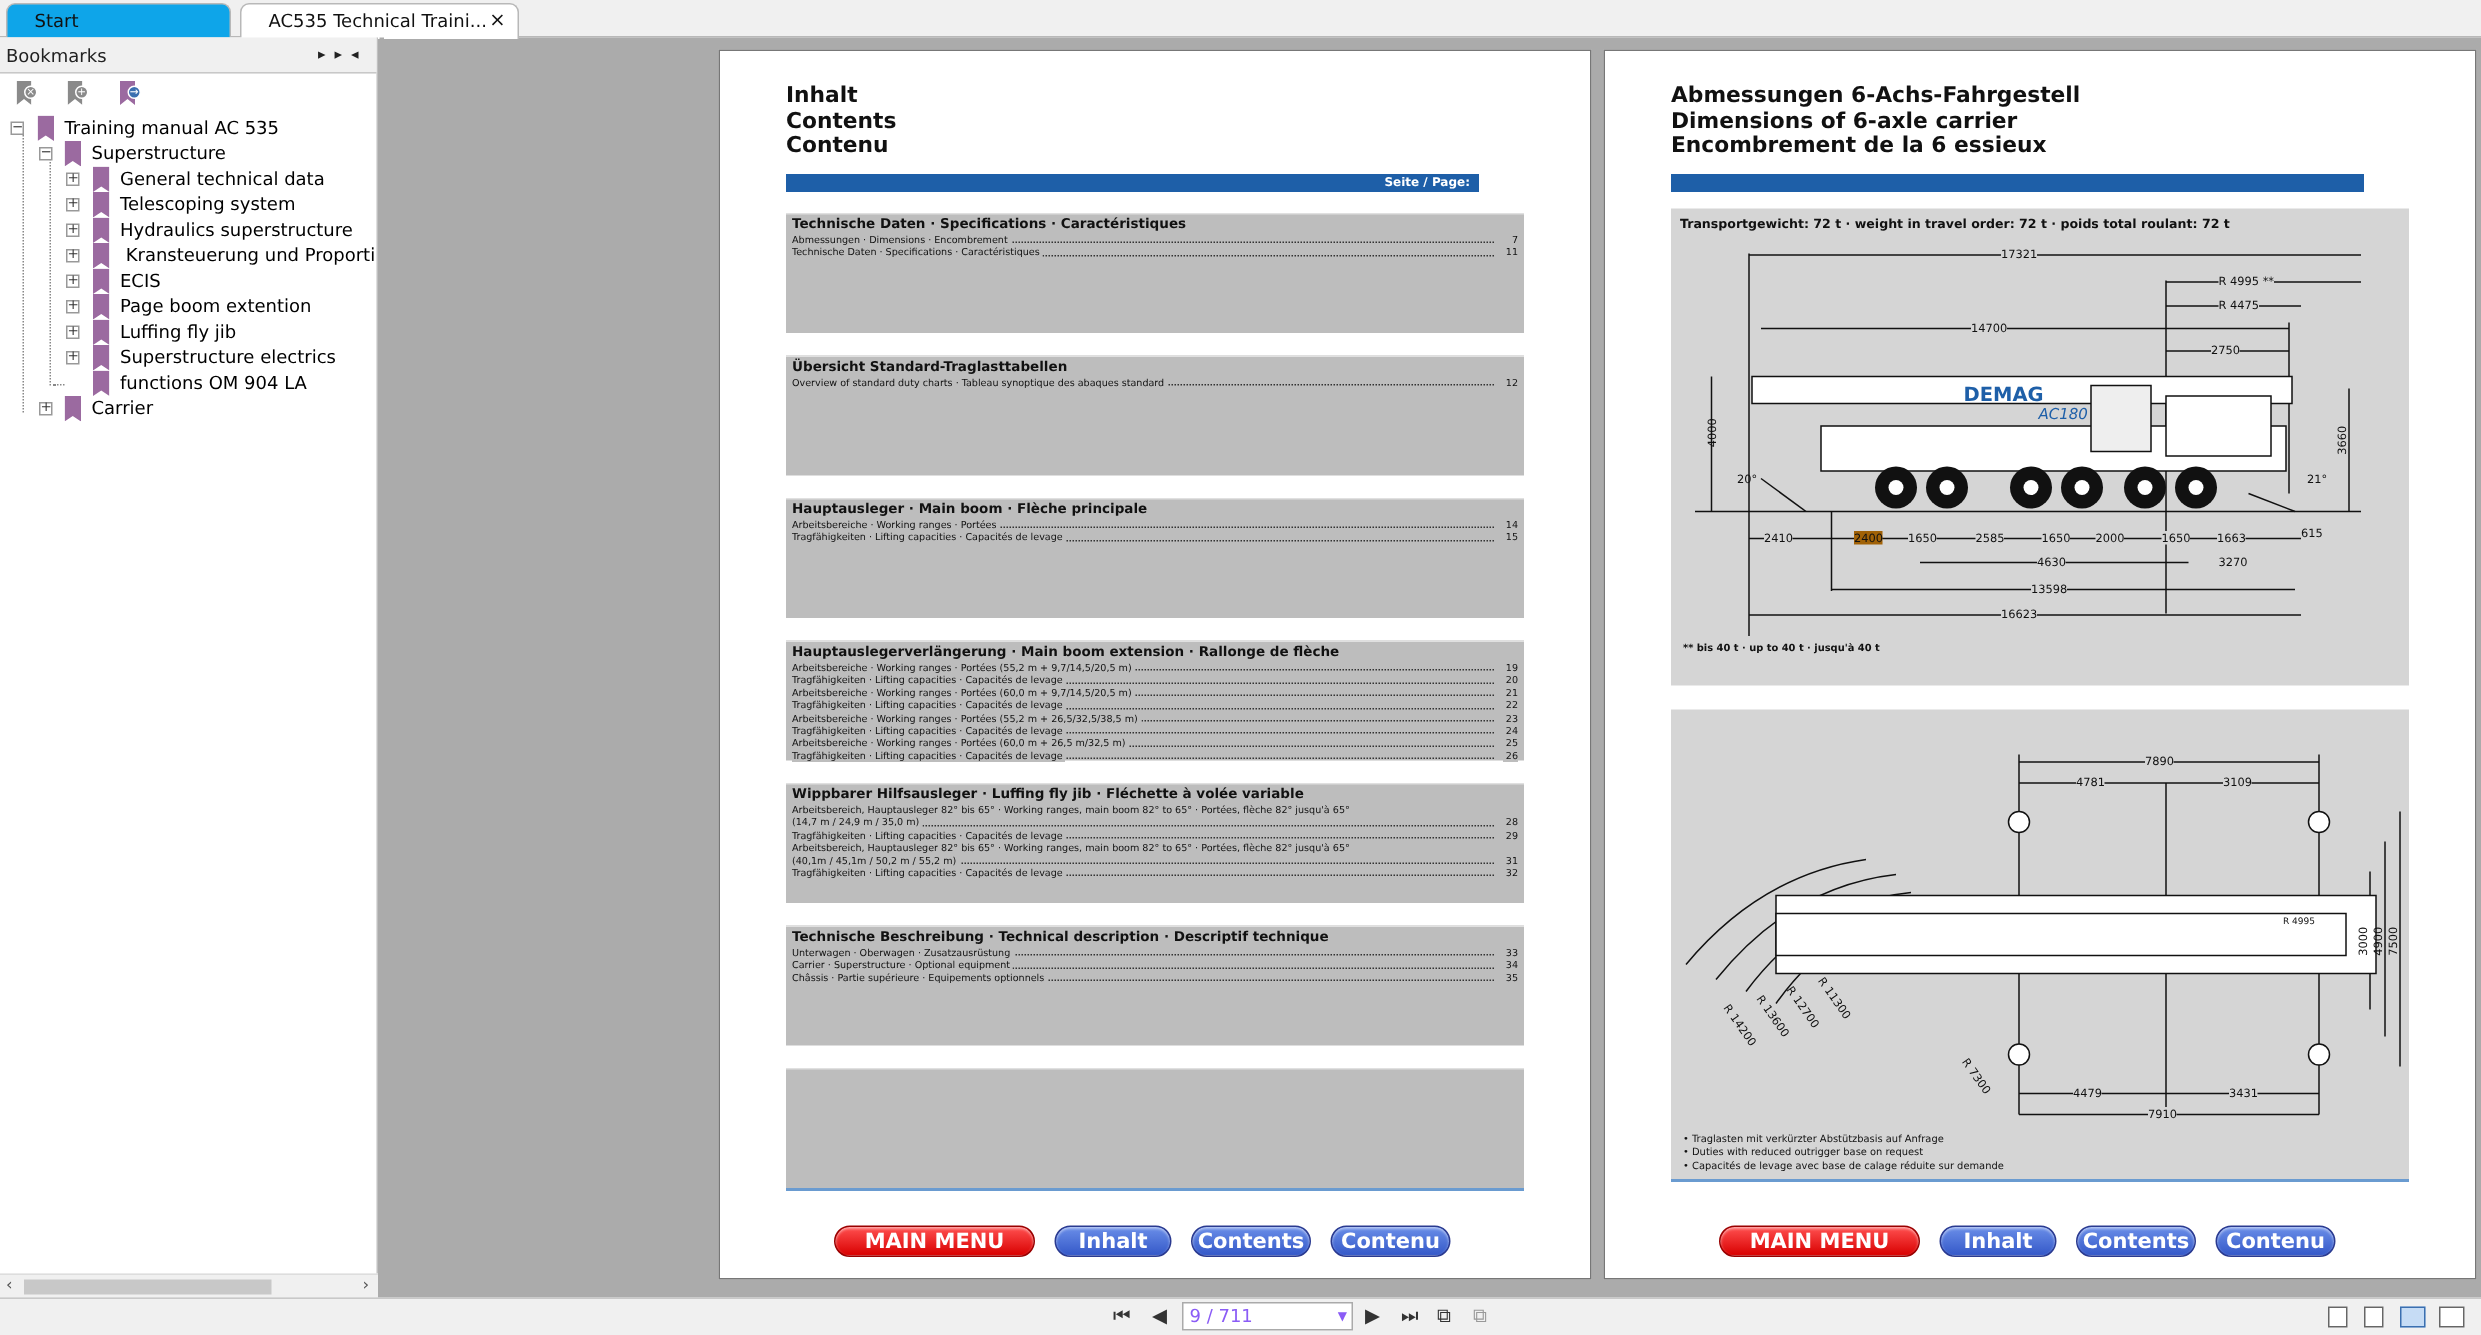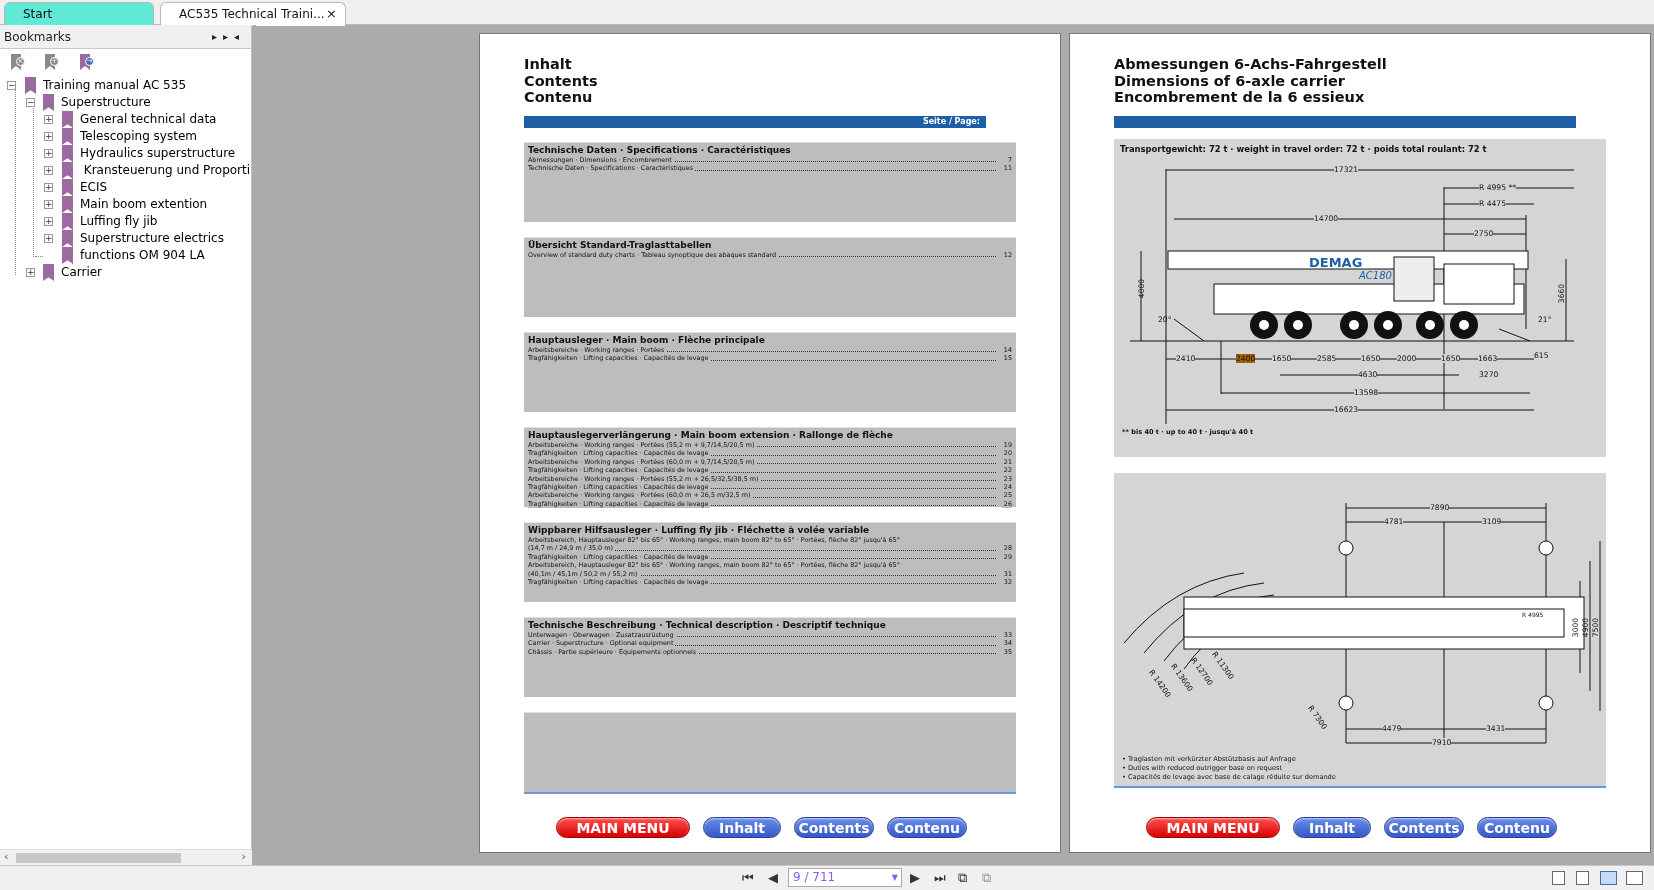--- a/index.html
+++ b/index.html
@@ -1,19 +1,19 @@
 <!DOCTYPE html>
 <html><head>
 <meta charset="utf-8">
 <style>
   * { box-sizing: border-box; margin: 0; padding: 0; }
   html, body { width: 1654px; height: 890px; overflow: hidden; background: #ababab; font-family: "DejaVu Sans", sans-serif; }
   .tabbar { position: absolute; left: 0; top: 0; width: 1654px; height: 25px; background: #f0f0f0; border-bottom: 1px solid #b8b8b8; }
   .tab { position: absolute; top: 2px; height: 23px; border: 1px solid #b8b8b8; border-bottom: none; border-radius: 6px 6px 0 0; font-size: 12px; line-height: 22px; color: #111; padding-left: 18px; }
-  .tab.start { left: 4px; width: 150px; background: #5eead4; }
+  .tab.start { left: 4px; width: 150px; background: #0ea5e9; }
   .tab.doc { left: 160px; width: 186px; background: #fff; height: 24px; }
   .tab .close { position: absolute; right: 8px; top: 0; font-size: 13px; }
   .sidebar { position: absolute; left: 0; top: 25px; width: 252px; height: 840px; background: #fff; border-right: 1px solid #c0c0c0; }
   .sb-head { height: 24px; background: #f0f0f0; border-bottom: 1px solid #c8c8c8; font-size: 12px; line-height: 24px; padding-left: 4px; color: #222; position: relative; }
   .sb-head .ctrls { position: absolute; right: 6px; top: 0; font-size: 10px; letter-spacing: 6px; }
   .bm-tools { height: 26px; position: relative; }
   .bm-tool { position: absolute; top: 5px; width: 14px; height: 16px; }
   .bm-tool .flag { position: absolute; left: 0; top: 0; width: 10px; height: 16px; clip-path: polygon(0 0,100% 0,100% 100%,50% 75%,0 100%); }
   .bm-tool .dot { position: absolute; left: 5px; top: 3px; width: 9px; height: 9px; border-radius: 50%; border: 1px solid #fff; font-size: 7px; color: #fff; text-align: center; line-height: 7px; }
   .tree { position: relative; }
@@ -121,21 +121,21 @@
       <span class="lbl" style="left:80px;white-space:pre"> Kransteuerung und Proportion</span>
     </div>
     <div class="tree-row" style="left:0;top:104px;width:250px">
       <span class="exp" style="left:44px">+</span>
       <span class="bm" style="left:62px"></span>
       <span class="lbl" style="left:80px">ECIS</span>
     </div>
     <div class="tree-row" style="left:0;top:121px;width:250px">
       <span class="exp" style="left:44px">+</span>
       <span class="bm" style="left:62px"></span>
-      <span class="lbl" style="left:80px">Main boom extention</span>
+      <span class="lbl" style="left:80px">Page boom extention</span>
     </div>
     <div class="tree-row" style="left:0;top:138px;width:250px">
       <span class="exp" style="left:44px">+</span>
       <span class="bm" style="left:62px"></span>
       <span class="lbl" style="left:80px">Luffing fly jib</span>
     </div>
     <div class="tree-row" style="left:0;top:155px;width:250px">
       <span class="exp" style="left:44px">+</span>
       <span class="bm" style="left:62px"></span>
       <span class="lbl" style="left:80px">Superstructure electrics</span>

